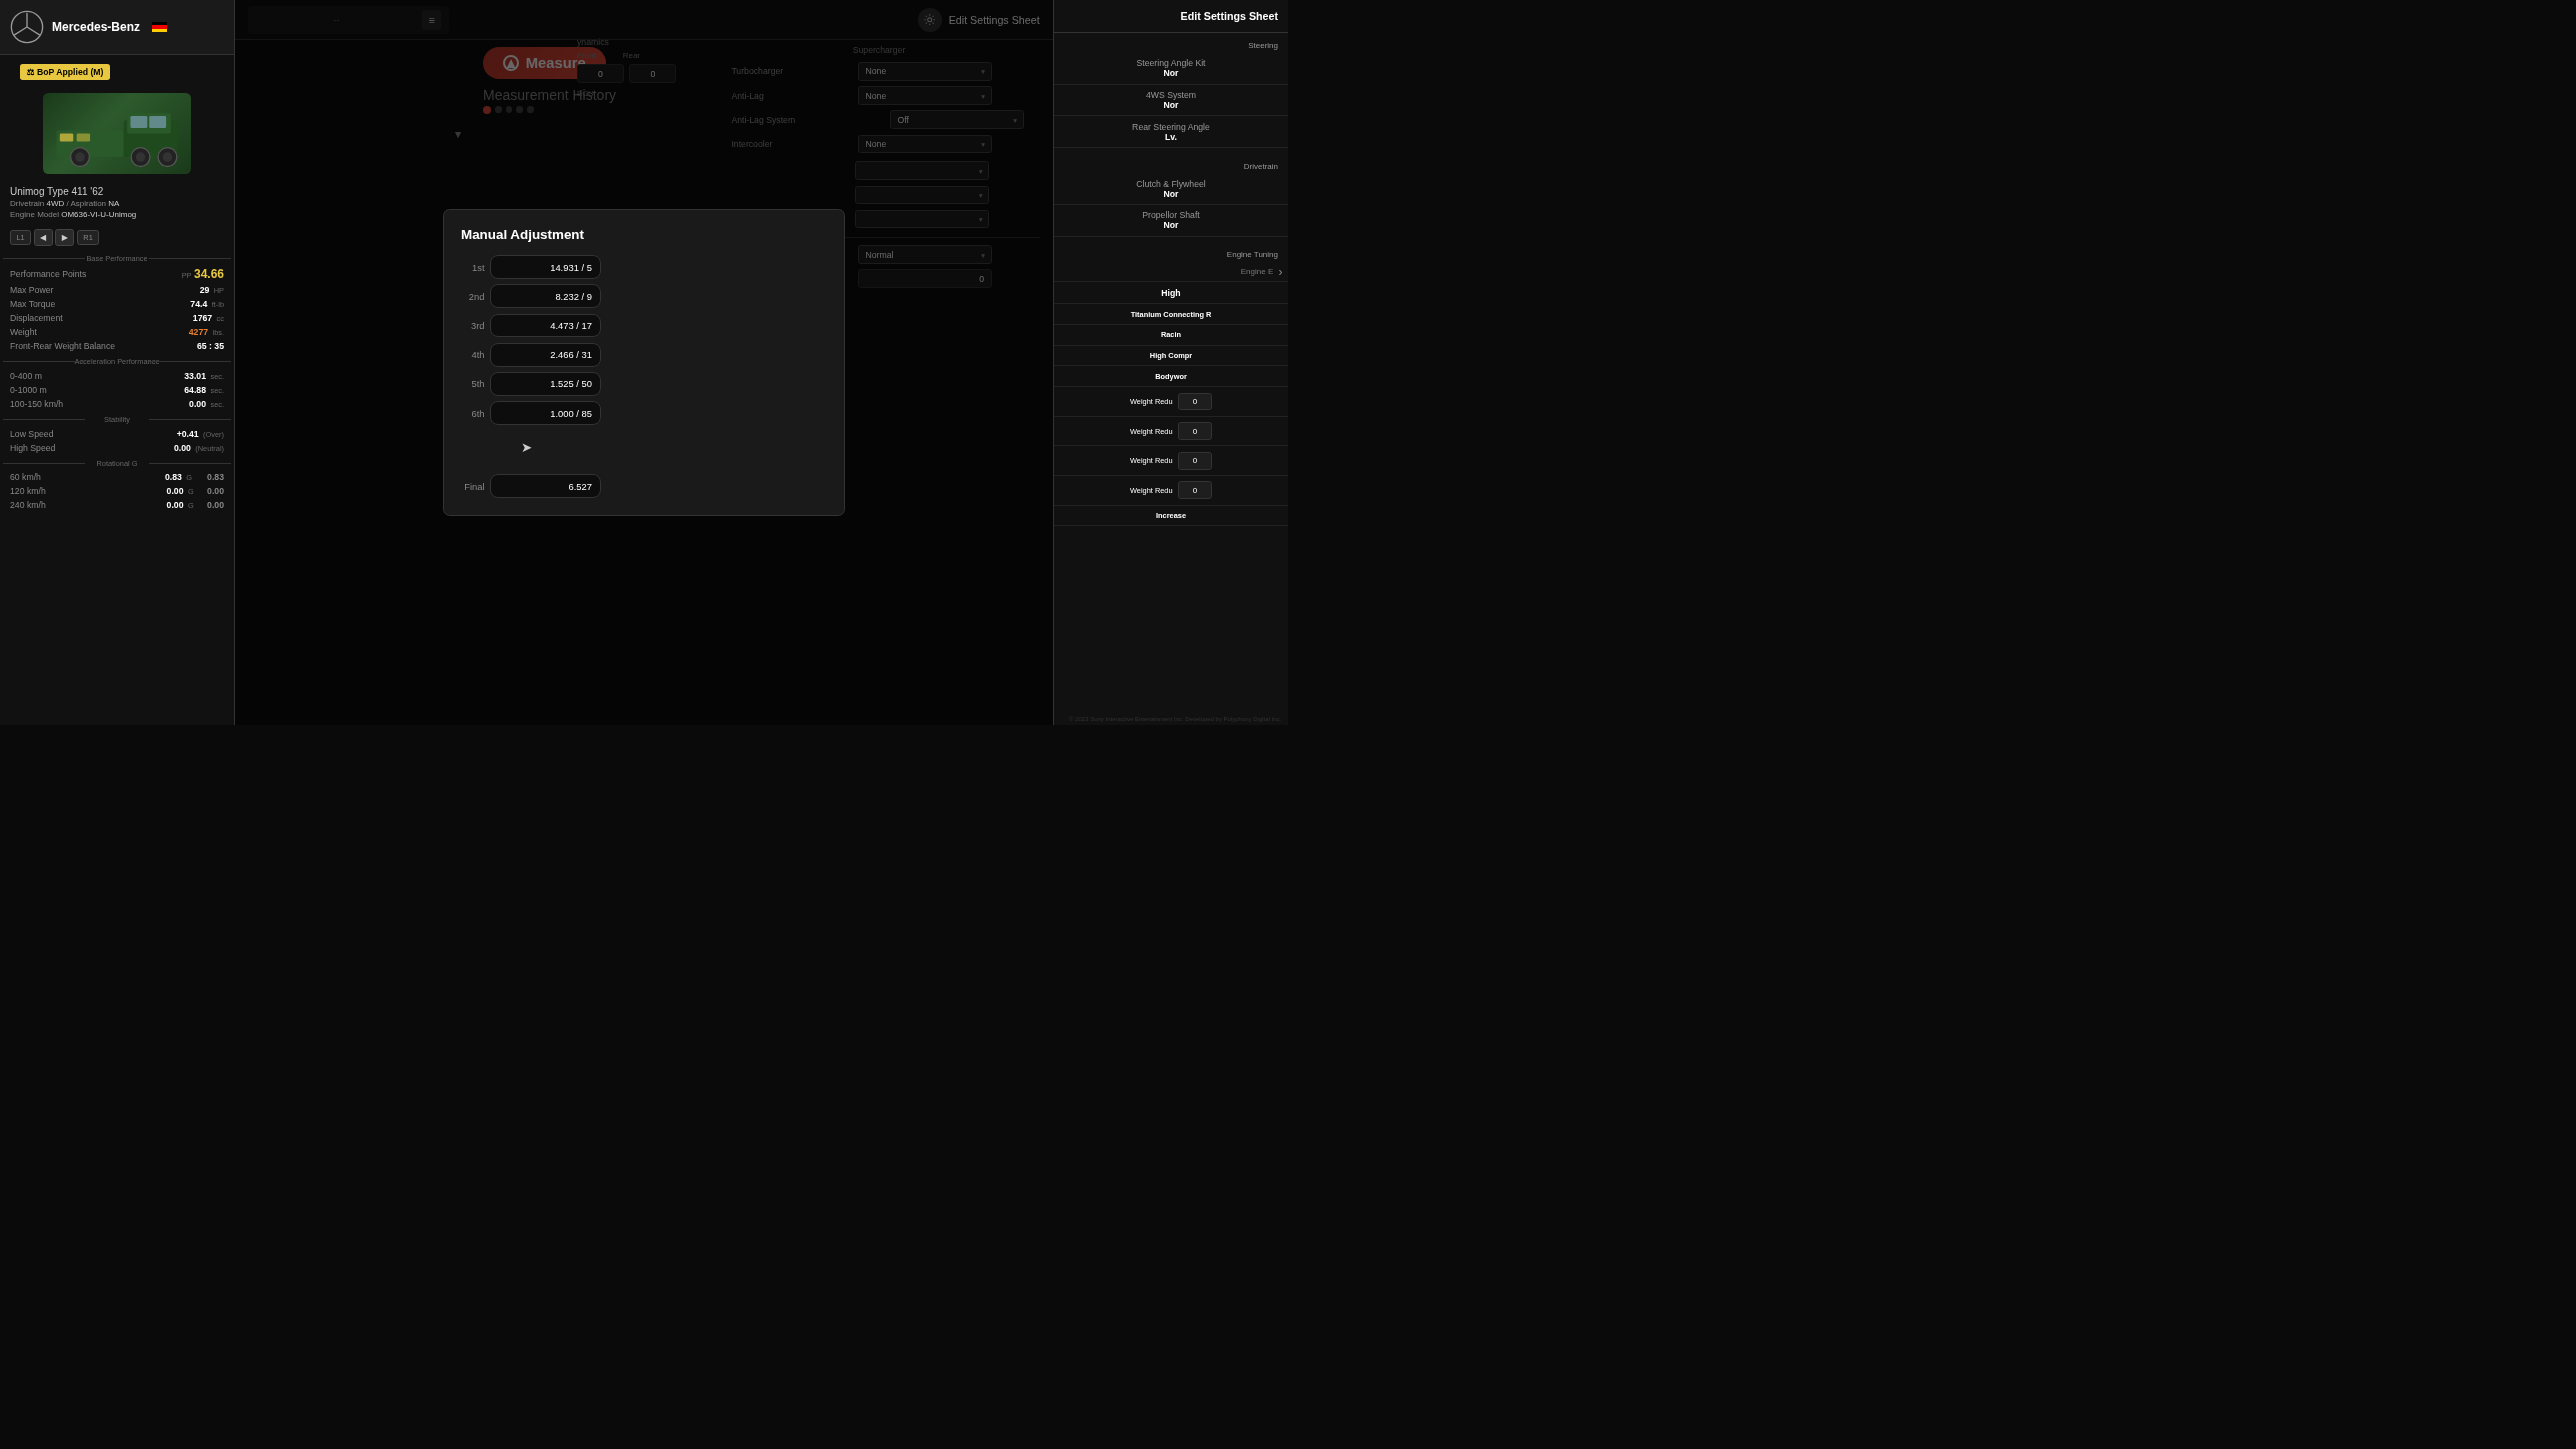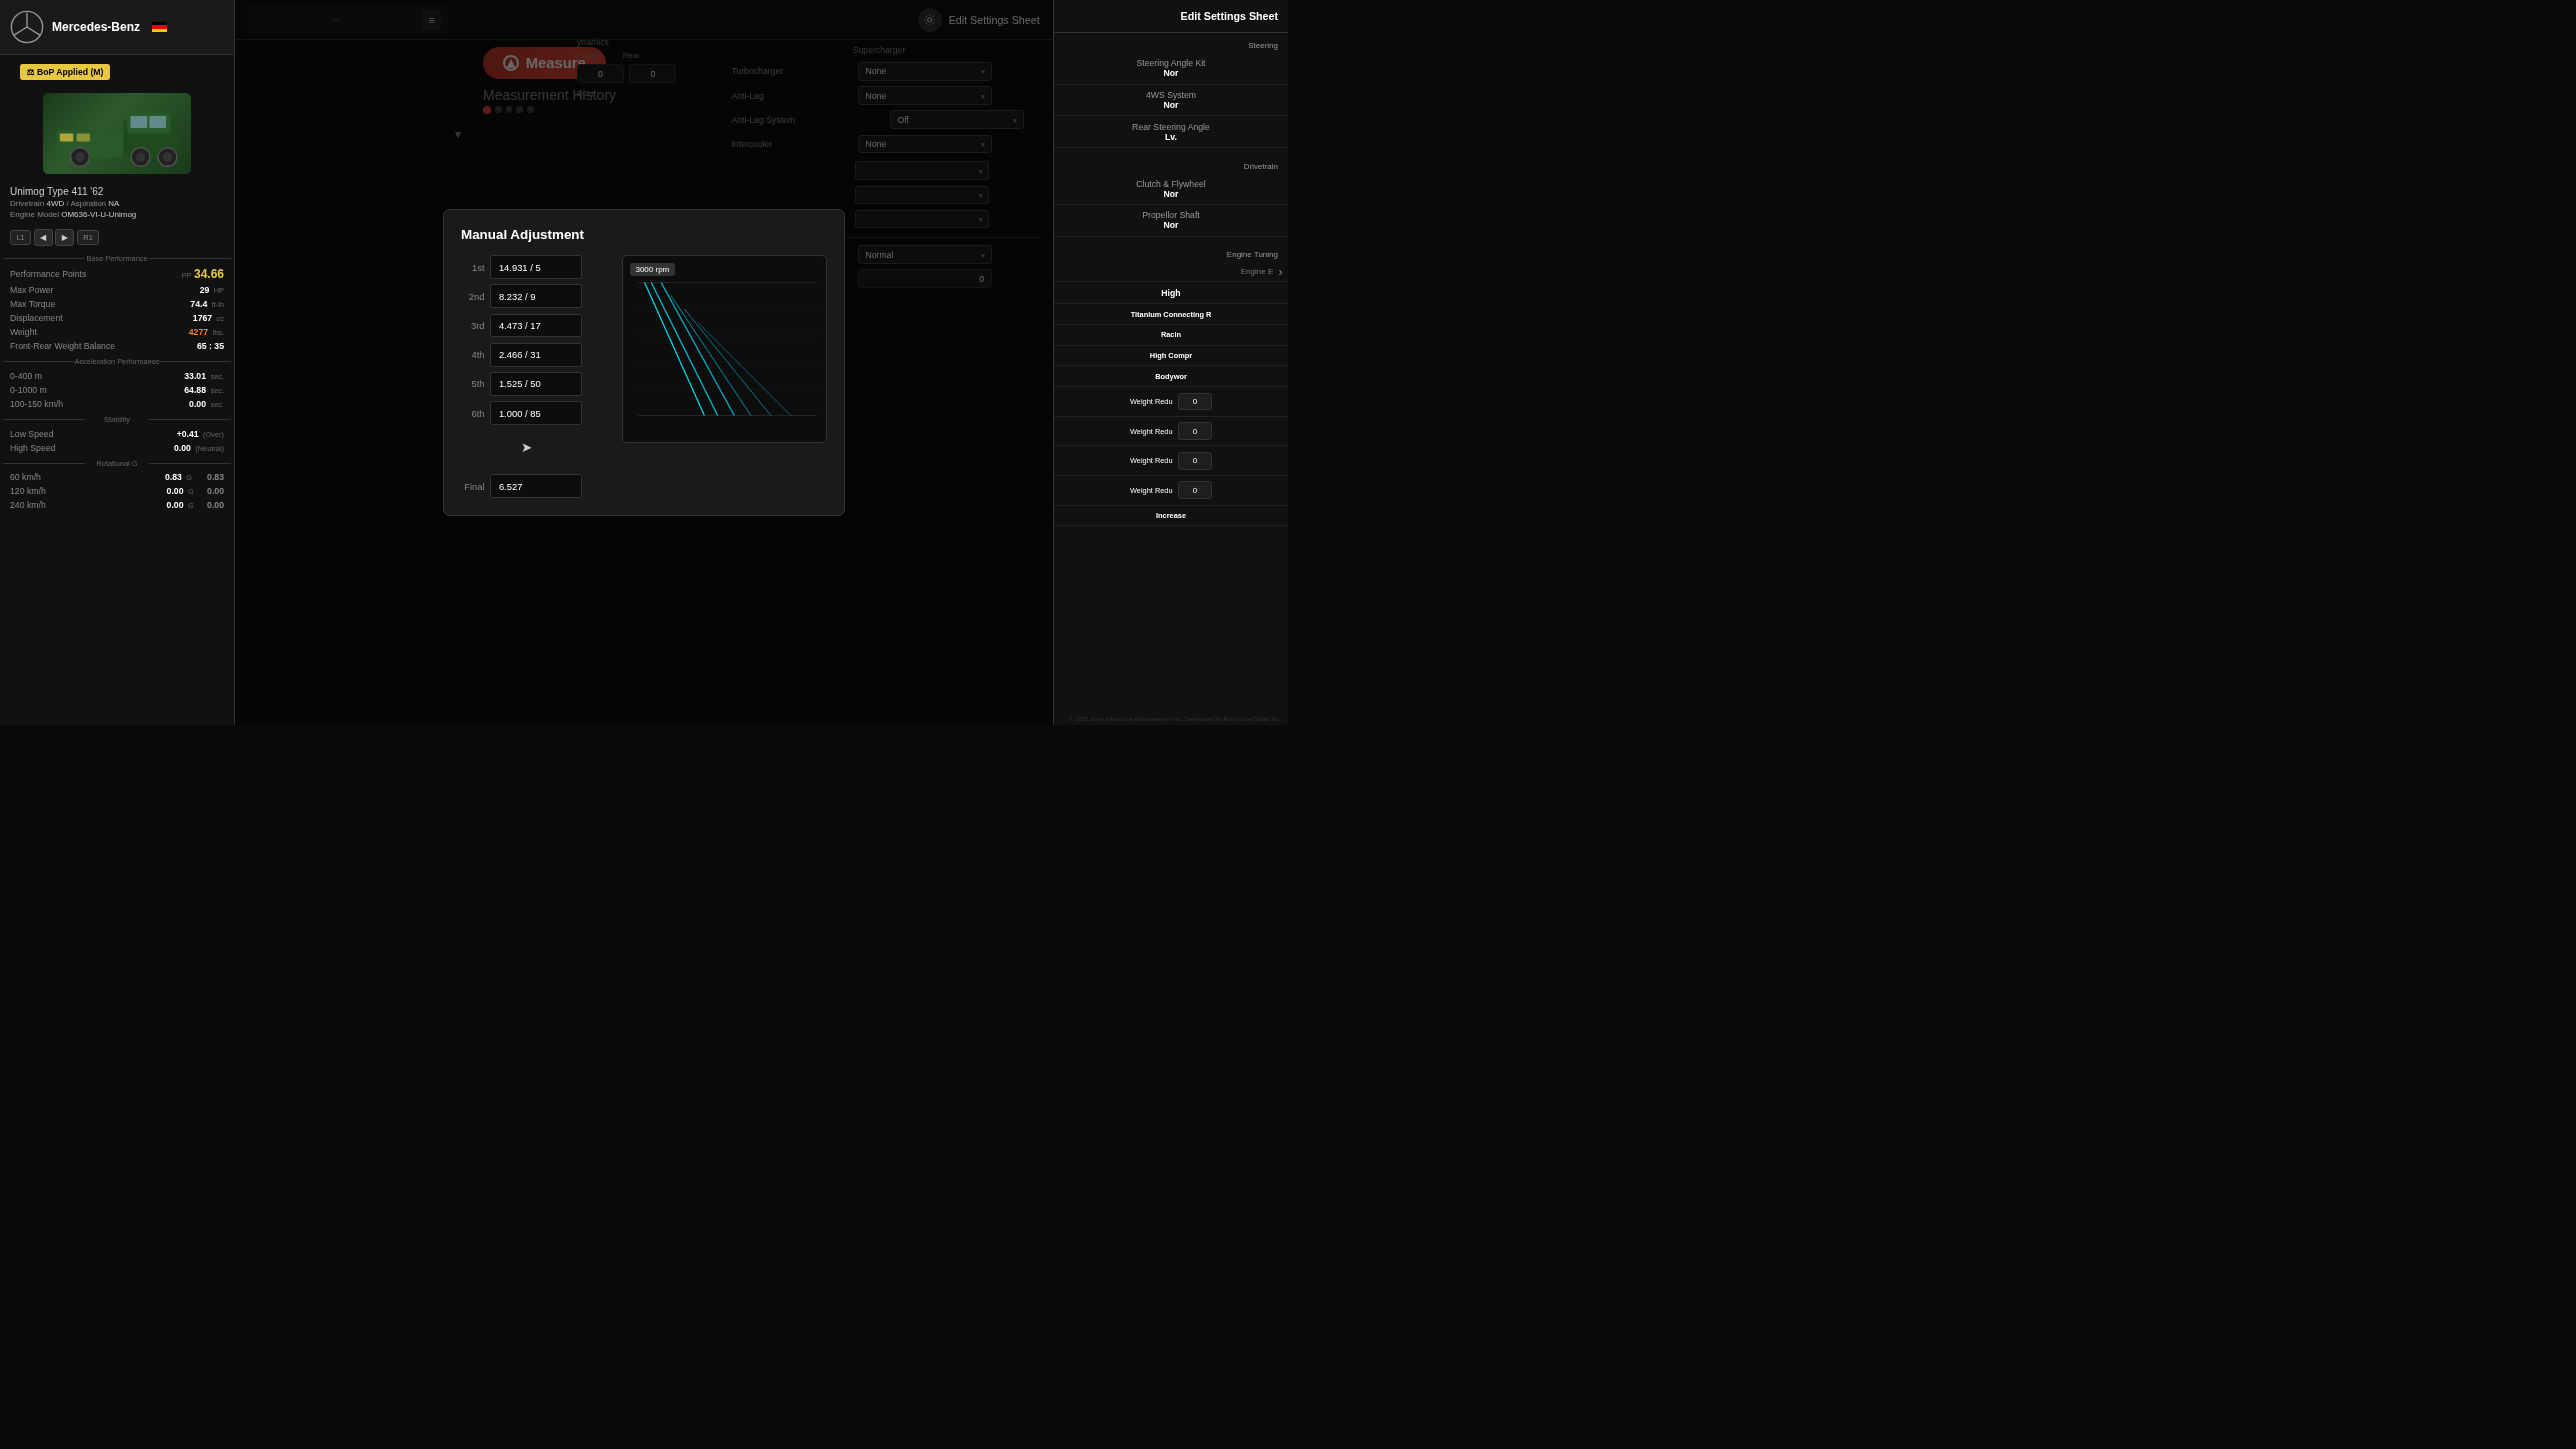--- a/index.html
+++ b/index.html
@@ -415,24 +415,25 @@
     .gear-label {
       color: #888;
       font-size: 9.4px;
       width: 23.5px;
       text-align: right;
     }
 
     .gear-input {
       background: #0d0d0d;
       border: 0.7px solid #333;
-      border-radius: 2px;
+      border-radius: 8px;
       color: #fff;
       padding: 5.4px 8px;
-      width: 92px;
+      width: 111px;
+      text-align: right;
       font-size: 9.4px;
     }
 
     .final-row {
       display: flex;
       align-items: center;
       margin-top: 10px;
       gap: 5.4px;
     }
 
@@ -978,42 +979,18 @@
         <div style="height:34px;position:relative;">
           <span style="position:absolute;top:10px;left:60px;color:#ccc;font-size:13.4px;">➤</span>
         </div>
 
         <div class="final-row">
           <span class="final-label">Final</span>
           <input class="gear-input" value="6.527" readonly="" style="">
         </div>
       </div>
 
-      <div class="rpm-chart">
-        <span class="rpm-badge">3000 rpm</span>
-        <svg width="100%" height="100%" viewBox="0 0 300 280">
-
-          <line x1="20" y1="240" x2="290" y2="240" stroke="#333" stroke-width="1"></line>
-          <line x1="20" y1="200" x2="290" y2="200" stroke="#222" stroke-width="0.5"></line>
-          <line x1="20" y1="160" x2="290" y2="160" stroke="#222" stroke-width="0.5"></line>
-          <line x1="20" y1="120" x2="290" y2="120" stroke="#222" stroke-width="0.5"></line>
-          <line x1="20" y1="80" x2="290" y2="80" stroke="#222" stroke-width="0.5"></line>
-          <line x1="20" y1="40" x2="290" y2="40" stroke="#333" stroke-width="1"></line>
-
-          <line x1="30" y1="40" x2="120" y2="240" stroke="#00e5ff" stroke-width="2" opacity="0.9"></line>
-
-          <line x1="40" y1="40" x2="140" y2="240" stroke="#00e5ff" stroke-width="2" opacity="0.8"></line>
-
-          <line x1="55" y1="40" x2="165" y2="240" stroke="#00e5ff" stroke-width="2" opacity="0.7"></line>
-
-          <line x1="70" y1="60" x2="190" y2="240" stroke="#00e5ff" stroke-width="1.5" opacity="0.6"></line>
-
-          <line x1="90" y1="80" x2="220" y2="240" stroke="#00e5ff" stroke-width="1.5" opacity="0.5"></line>
-
-          <line x1="110" y1="100" x2="250" y2="240" stroke="#00e5ff" stroke-width="1.5" opacity="0.4"></line>
-        </svg>
-      </div>
     </div>
   </div>
 </div>
 
 <div class="copyright">© 2023 Sony Interactive Entertainment Inc. Developed by Polyphony Digital Inc.</div>
 
 
 </body></html>

